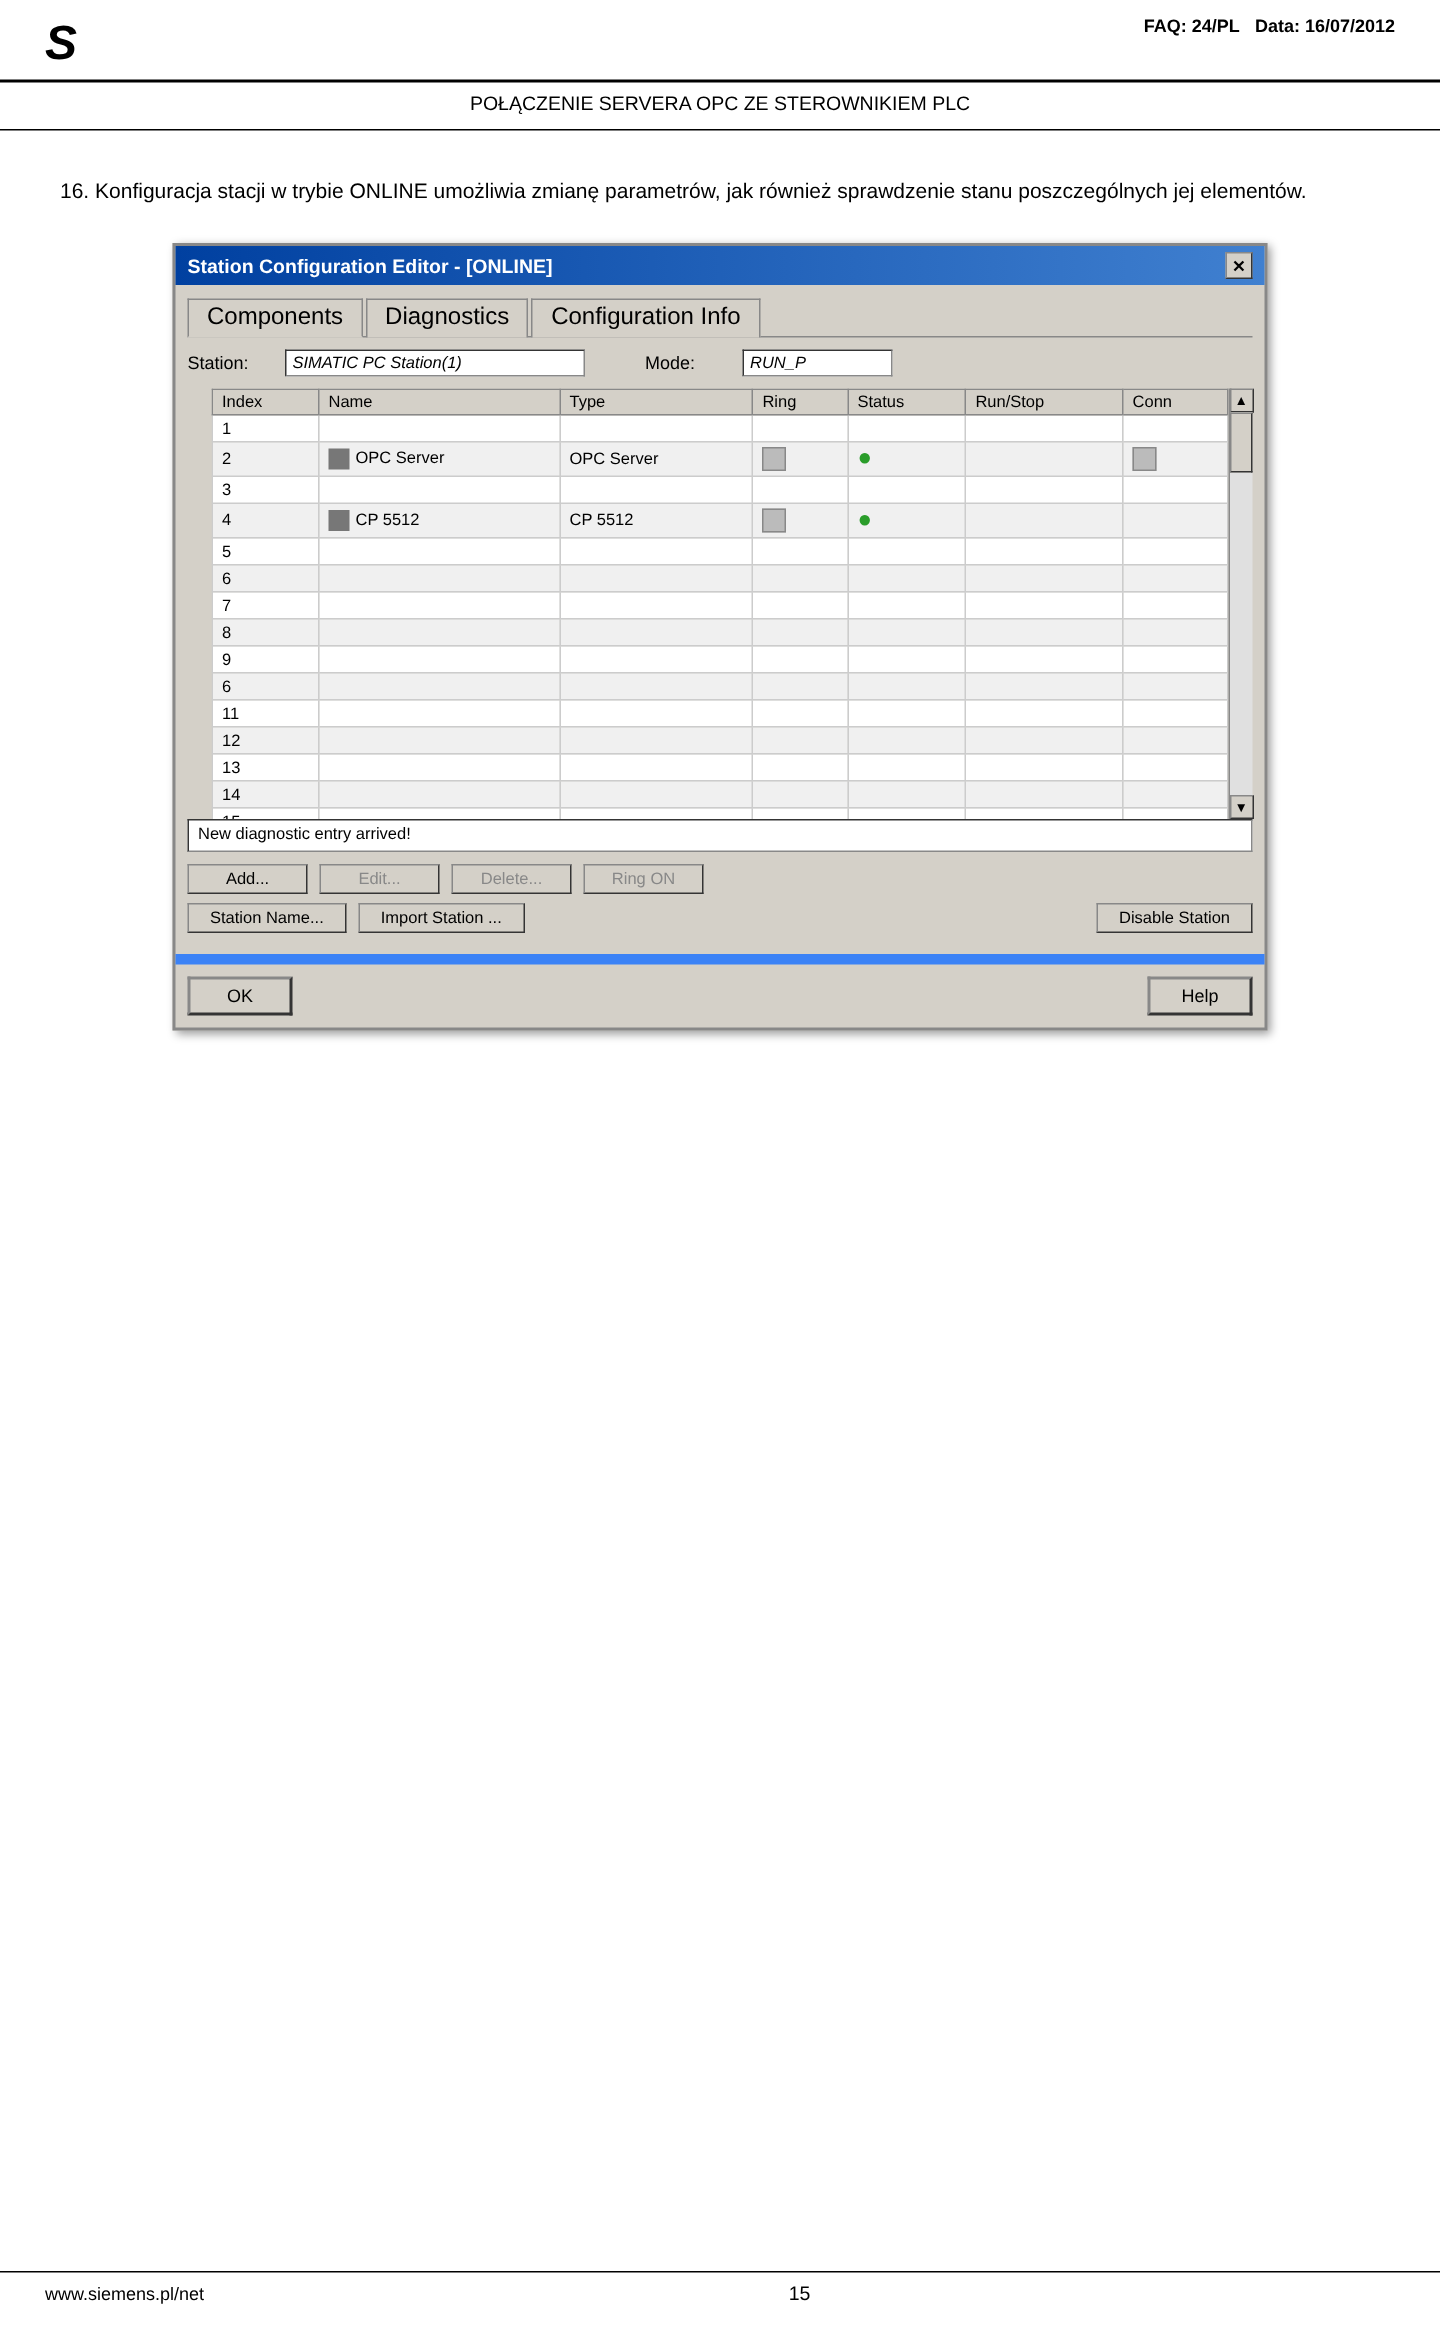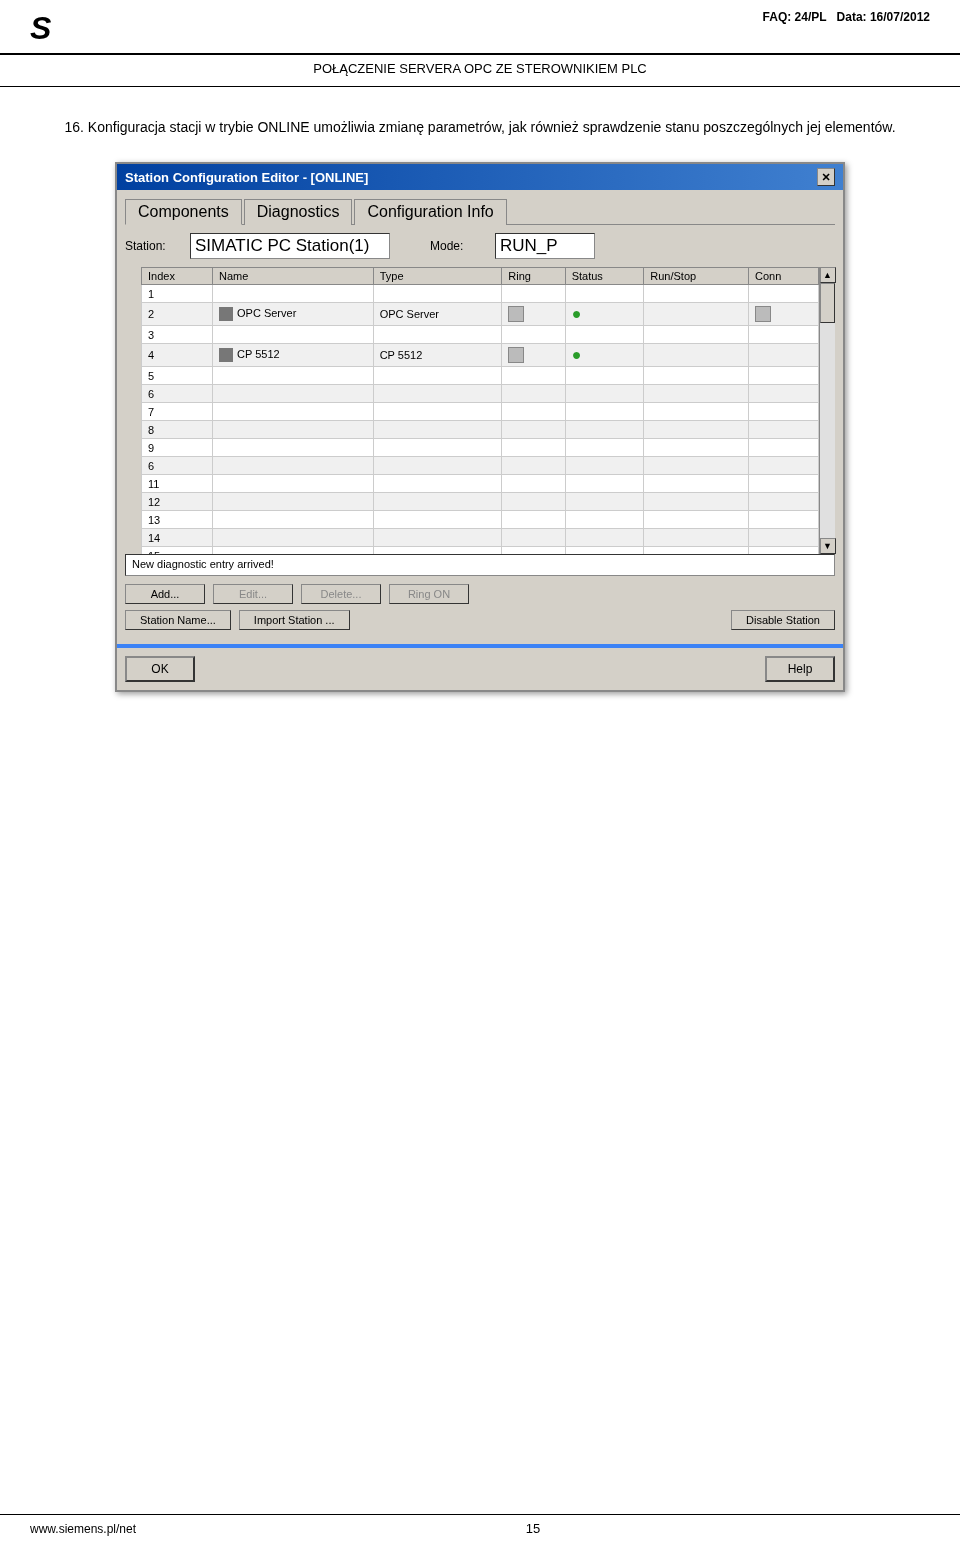--- a/index.html
+++ b/index.html
@@ -47,21 +47,20 @@
 
     
     .page-content {
       padding: 30px 40px;
     }
 
     .section-text {
       font-size: 14px;
       margin-bottom: 24px;
       line-height: 1.5;
-      text-align: center;
     }
 
     
     .dialog-wrapper {
       display: flex;
       justify-content: center;
       margin-bottom: 30px;
     }
 
     .dialog {
@@ -138,21 +137,22 @@
 
     .station-info .label {
       font-weight: normal;
       min-width: 55px;
     }
 
     .station-info input[type="text"] {
       border: 1px inset #888;
       background: #fff;
       padding: 2px 4px;
-      font-size: 17px;
+      font-size: 11px;
+      font-style: italic;
     }
 
     .station-name-input { width: 200px; }
     .mode-input { width: 100px; }
 
     .data-table {
       width: 100%;
       border-collapse: collapse;
       font-size: 11px;
     }
@@ -268,21 +268,21 @@
 
     .dlg-btn:disabled, .dlg-btn.disabled {
       color: #888;
       cursor: default;
     }
 
     .btn-spacer { flex: 1; }
 
     
     .dialog-footer {
-      border-top: 4px solid #3b82f6;
+      border-top: 7px solid #3b82f6;
       padding: 8px;
       display: flex;
       justify-content: space-between;
     }
 
     .footer-btn {
       border: 2px outset #888;
       background: #d4d0c8;
       padding: 4px 20px;
       font-size: 12px;

